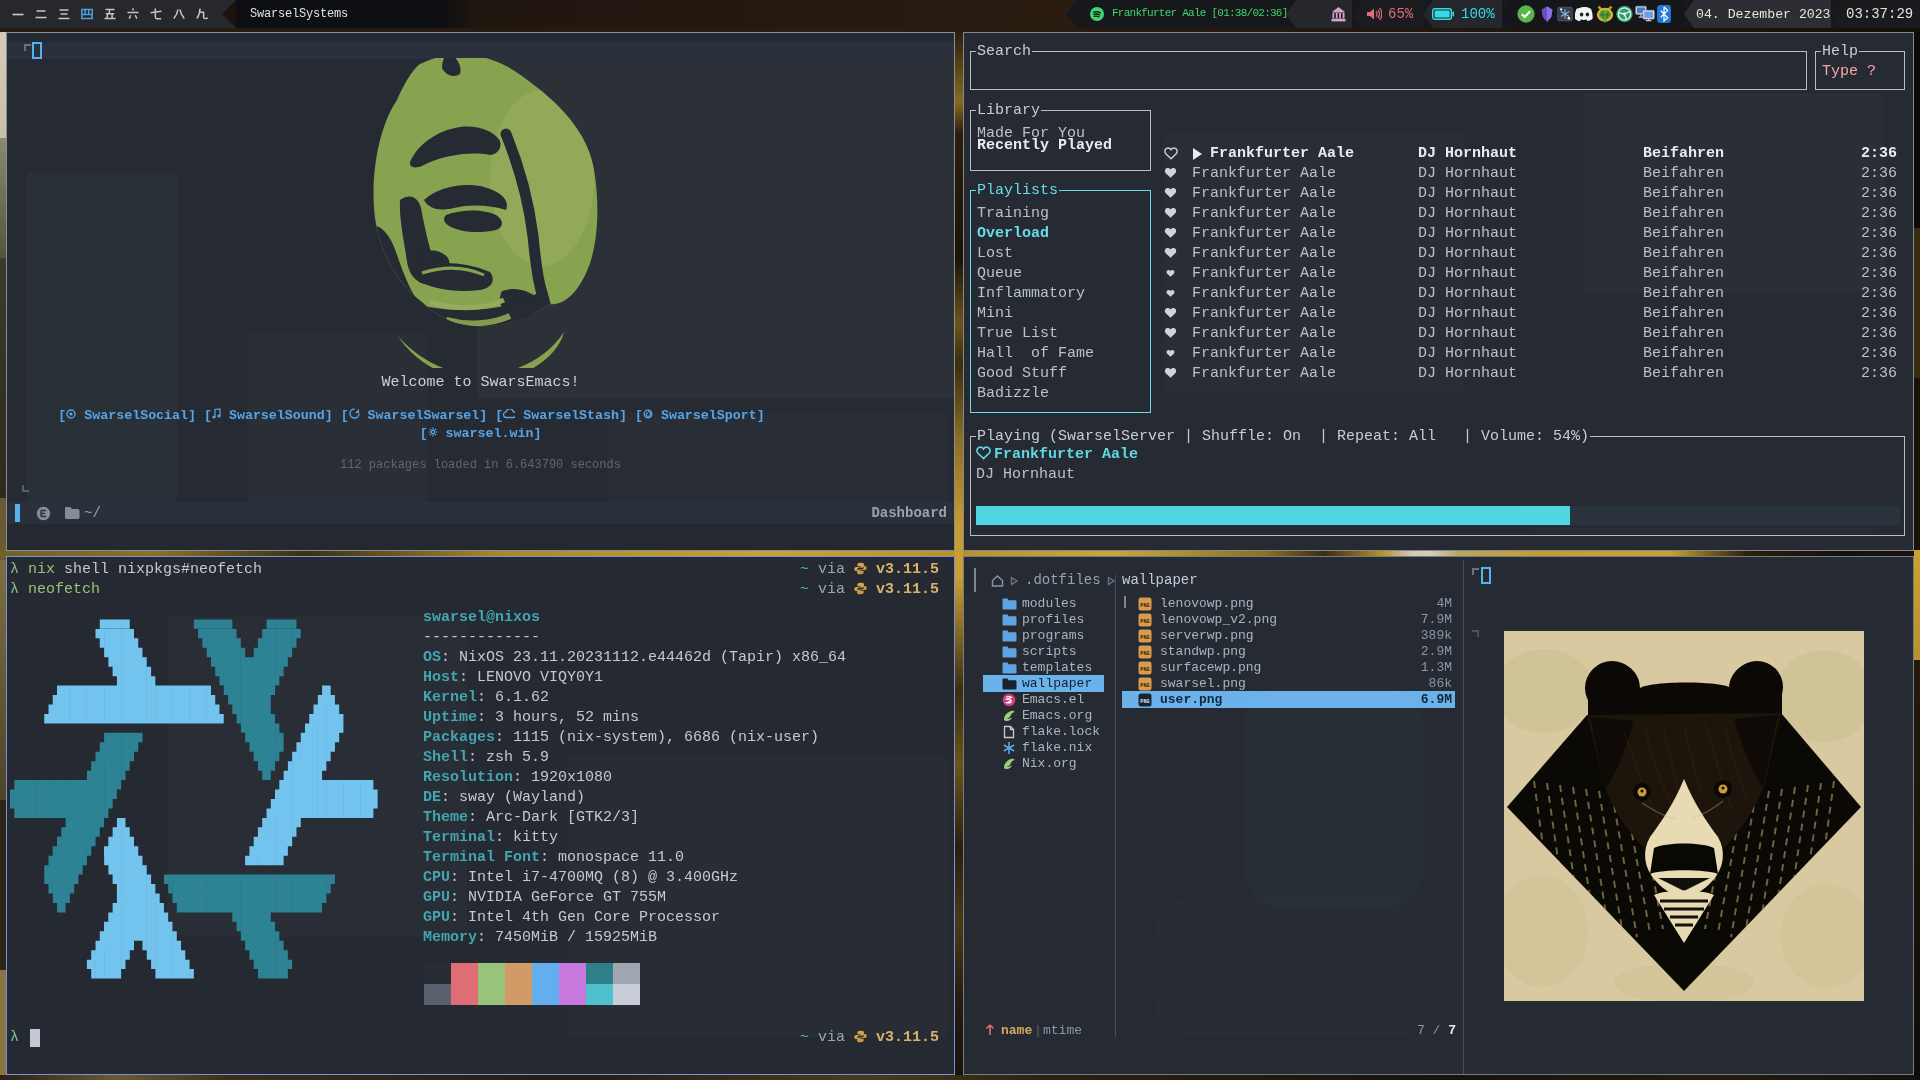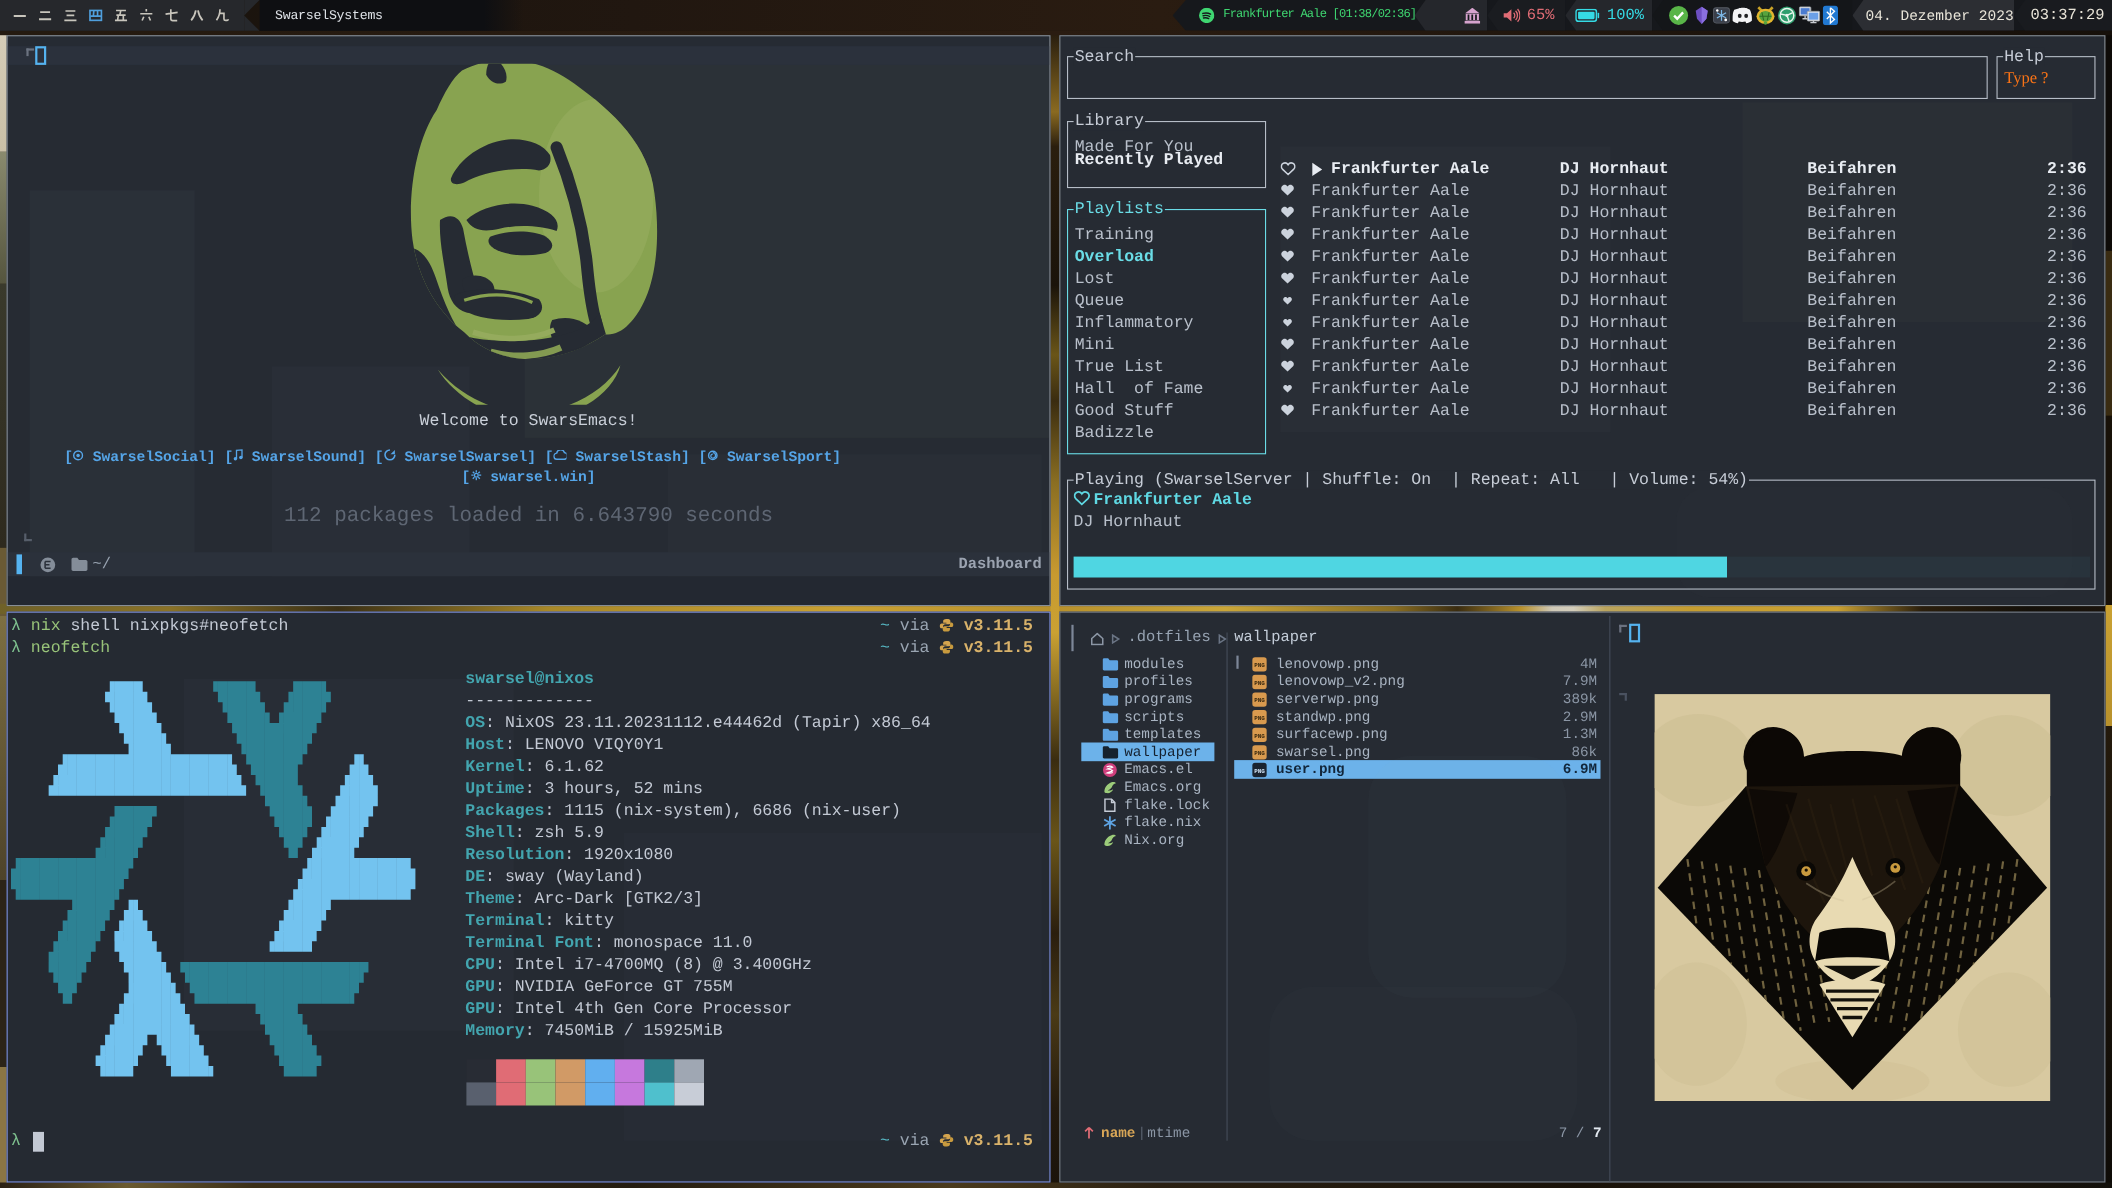--- a/index.html
+++ b/index.html
@@ -282,21 +282,21 @@
           </svg></span> SwarselStash] [<span class="dashico"><svg width="10" height="10" viewBox="0 0 10 10" style="display:inline">
             <circle cx="5" cy="5" r="3.8" fill="none" stroke="#55a5e8" stroke-width="1.3"></circle>
             <path d="M5 2.5a2.5 2.5 0 0 1 0 5 1.8 1.8 0 0 1 0-3.6" fill="none" stroke="#55a5e8" stroke-width="1.1"></path>
           </svg></span> SwarselSport]</div>
   <div class="abs" style="left:0;top:393px;width:947px;text-align:center;font-size:13.3px;font-weight:bold;color:#55a5e8;white-space:pre;">[<span class="dashico"><svg width="10" height="10" viewBox="0 0 10 10" style="display:inline">
             <circle cx="5" cy="5" r="1.7" fill="none" stroke="#55a5e8" stroke-width="1.2"></circle>
             <g stroke="#55a5e8" stroke-width="1.2">
               <path d="M5 0.5v2M5 7.5v2M0.5 5h2M7.5 5h2M1.8 1.8 3.2 3.2M6.8 6.8 8.2 8.2M8.2 1.8 6.8 3.2M3.2 6.8 1.8 8.2"></path>
             </g>
           </svg></span> swarsel.win]</div>
-  <div class="abs" style="left:0;top:425px;width:947px;text-align:center;font-size:19px;color:#5e6673;">112 packages loaded in 6.643790 seconds</div>
+  <div class="abs" style="left:0;top:425px;width:947px;text-align:center;font-size:12px;color:#5e6673;">112 packages loaded in 6.643790 seconds</div>
   <div class="abs" style="left:15px;top:452px;width:7px;height:7px;border-left:2px solid #565e6a;border-bottom:2px solid #565e6a;"></div>
 
   <div class="abs" style="left:0;top:469px;width:947px;height:22px;background:#2b313b;"></div>
   <div class="abs" style="left:8px;top:471px;width:5px;height:18px;background:#55b3f0;"></div>
   <svg class="abs" style="left:29px;top:473px" width="15" height="15" viewBox="0 0 15 15">
         <circle cx="7.5" cy="7.5" r="6.7" fill="#848d99"></circle>
         <path d="M5 4.5h5M5 7.5h4M5 10.5h5" stroke="#2b313b" stroke-width="1.4"></path>
         <path d="M5 4.5v6" stroke="#2b313b" stroke-width="1.4"></path>
       </svg>
   <svg class="abs" style="left:57px;top:473px" width="16" height="14" viewBox="0 0 16 14">
@@ -312,21 +312,21 @@
     <div class="winin" id="musicin">
   <div class="abs" style="left:200px;top:100px;width:300px;height:260px;background:rgba(130,140,120,0.04);"></div>
   <div class="abs" style="left:620px;top:60px;width:300px;height:200px;background:rgba(140,130,110,0.045);"></div>
   <div class="abs" style="left:560px;top:410px;width:360px;height:100px;background:rgba(120,115,100,0.028);border-radius:30px;"></div>
 
   <div class="tbox" style="left:6px;top:18px;width:837px;height:39px;">
         <span class="lbl">Search</span>
       </div>
   <div class="tbox" style="left:851px;top:18px;width:90px;height:39px;">
         <span class="lbl">Help</span>
-    <div class="abs" style="left:6px;top:11px;font-size:15px;color:#f97316;white-space:pre;font-family:Liberation Serif, serif;">Type ?</div>
+    <div class="abs" style="left:6px;top:11px;font-size:15px;color:#fca5a5;white-space:pre;">Type ?</div>
   </div>
 
   <div class="tbox" style="left:6px;top:77px;width:181px;height:61px;">
         <span class="lbl">Library</span>
     <div class="mrow" style="left:6px;top:13px;">Made For You</div>
     <div class="mrow bold white" style="left:6px;top:25px;">Recently Played</div>
   </div>
 
   <div class="tbox cyan" style="left:6px;top:157px;width:181px;height:223px;">
         <span class="lbl cyan">Playlists</span>

